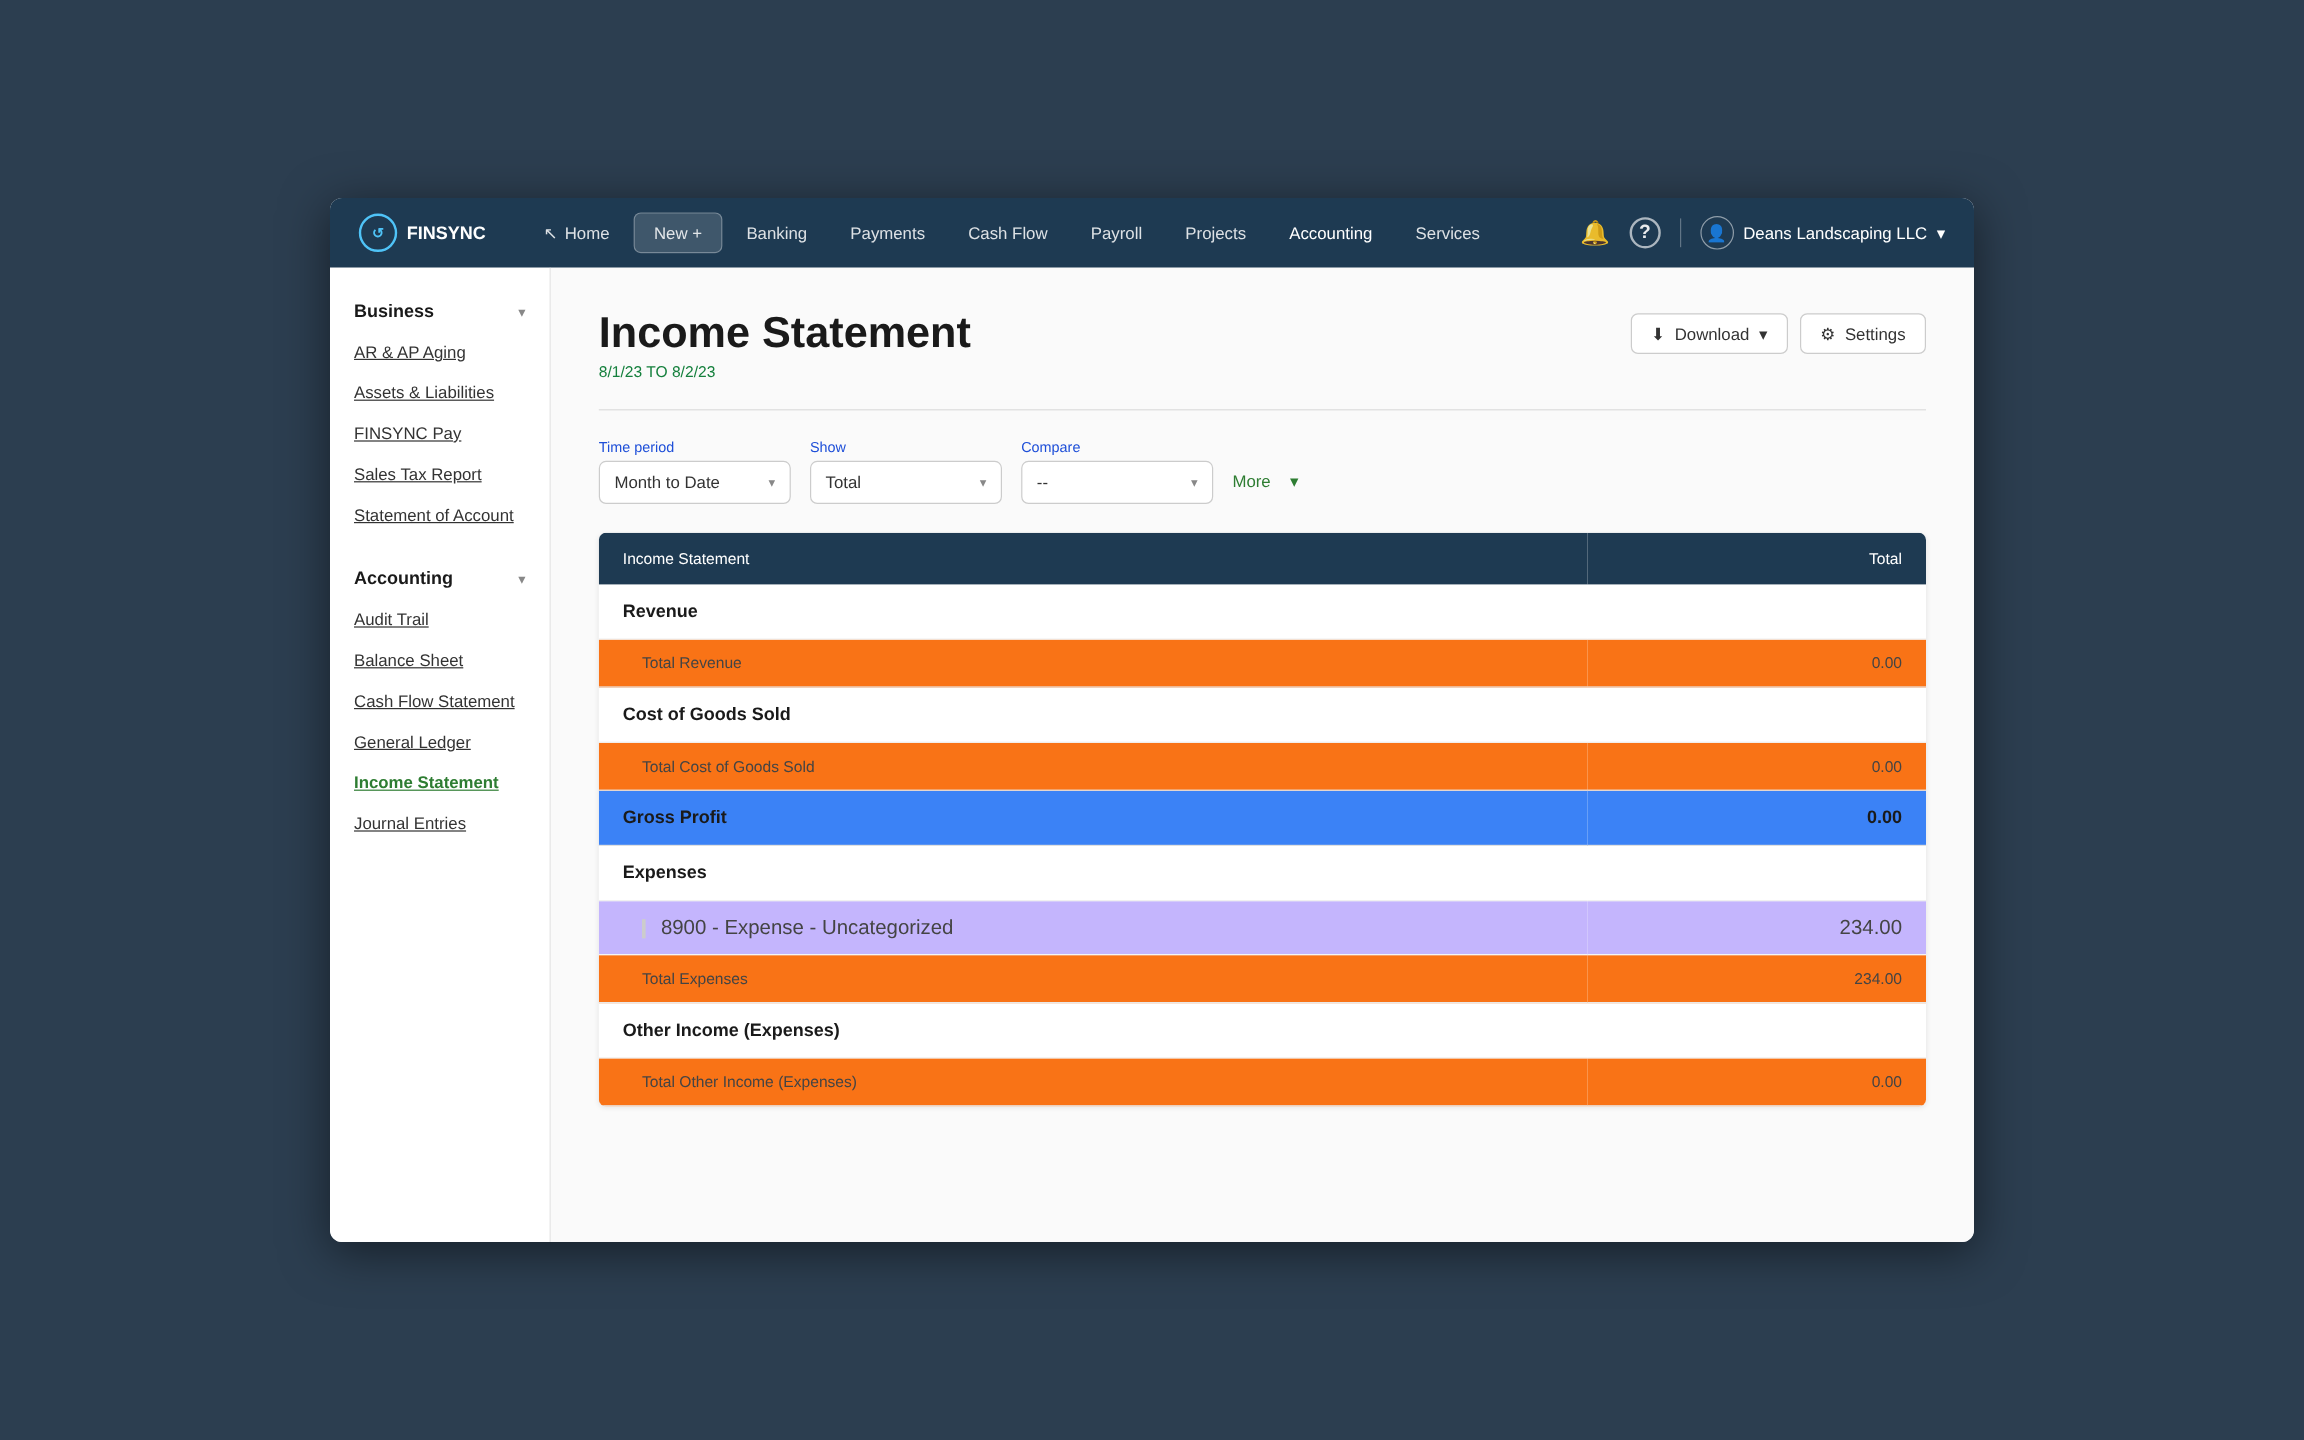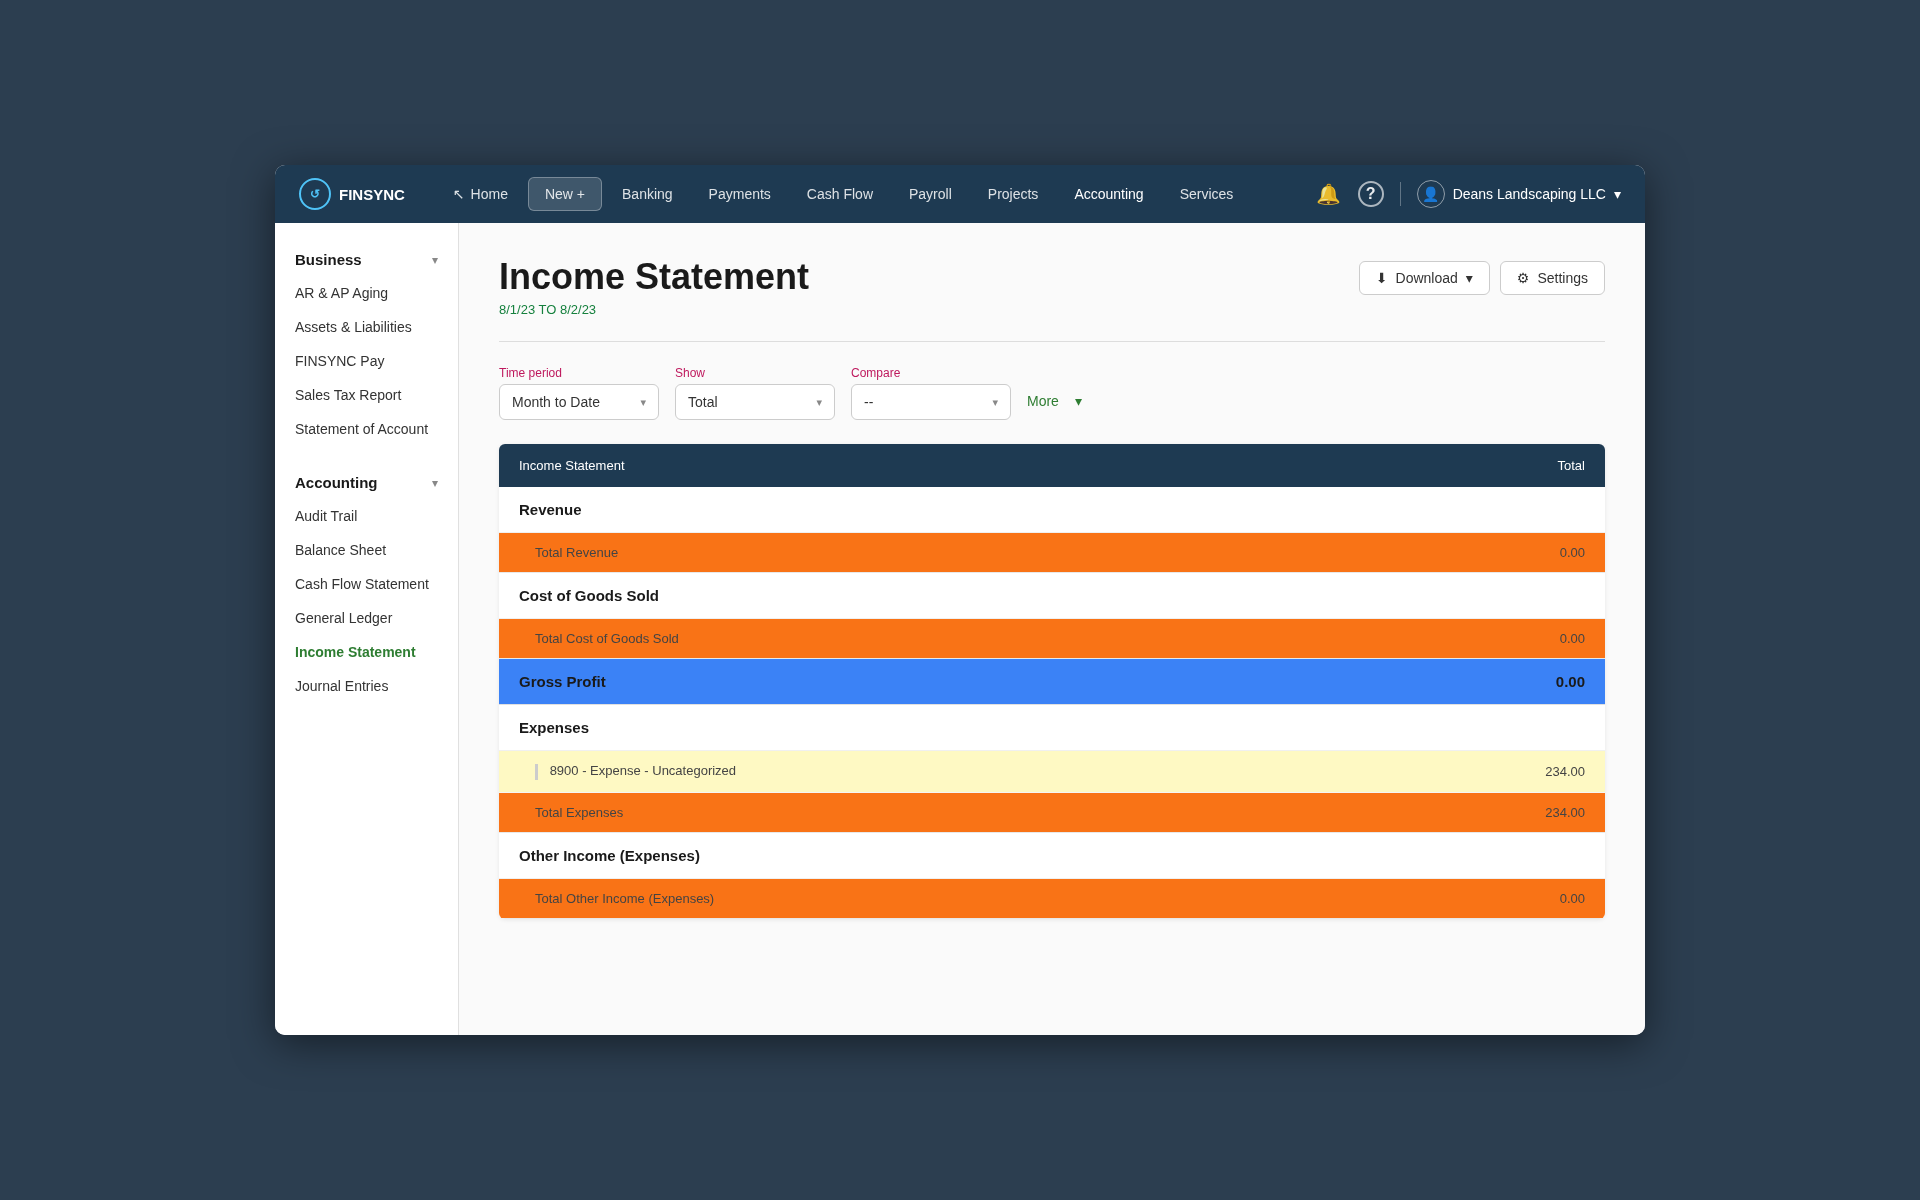--- a/index.html
+++ b/index.html
@@ -141,20 +141,21 @@
     .sidebar-chevron {
       color: #888;
       font-size: 12px;
     }
     .sidebar-item {
       padding: 9px 20px;
       font-size: 14px;
       color: #333;
       cursor: pointer;
       transition: background 0.1s;
+      text-decoration: underline;
     }
     .sidebar-item.active {
       color: #2e7d32;
       font-weight: 600;
     }
 
     
     .content {
       flex: 1;
       padding: 32px 40px;
@@ -225,21 +226,21 @@
       gap: 16px;
       margin-bottom: 24px;
     }
     .filter-group {
       display: flex;
       flex-direction: column;
       gap: 4px;
     }
     .filter-label {
       font-size: 12px;
-      color: #be185d;
+      color: #1d4ed8;
     }
     .filter-select {
       display: flex;
       align-items: center;
       gap: 8px;
       border: 1px solid #ccc;
       background: white;
       padding: 9px 12px;
       border-radius: 6px;
       font-size: 14px;
@@ -282,24 +283,24 @@
     .section-row td {
       padding: 14px 20px;
       font-size: 15px;
       font-weight: 600;
       color: #1a1a1a;
       border-bottom: 1px solid #f0f0f0;
     }
 
     .data-row td {
       padding: 12px 20px 12px 36px;
-      font-size: 13px;
+      font-size: 17px;
       color: #444;
       border-bottom: 1px solid #f5f5f5;
-      background: #fef9c3;
+      background: #c4b5fd;
     }
     .data-row td.right { text-align: right; }
     .data-row .left-bar {
       display: inline-block;
       width: 3px;
       height: 16px;
       background: #ccc;
       margin-right: 8px;
       vertical-align: middle;
     }

